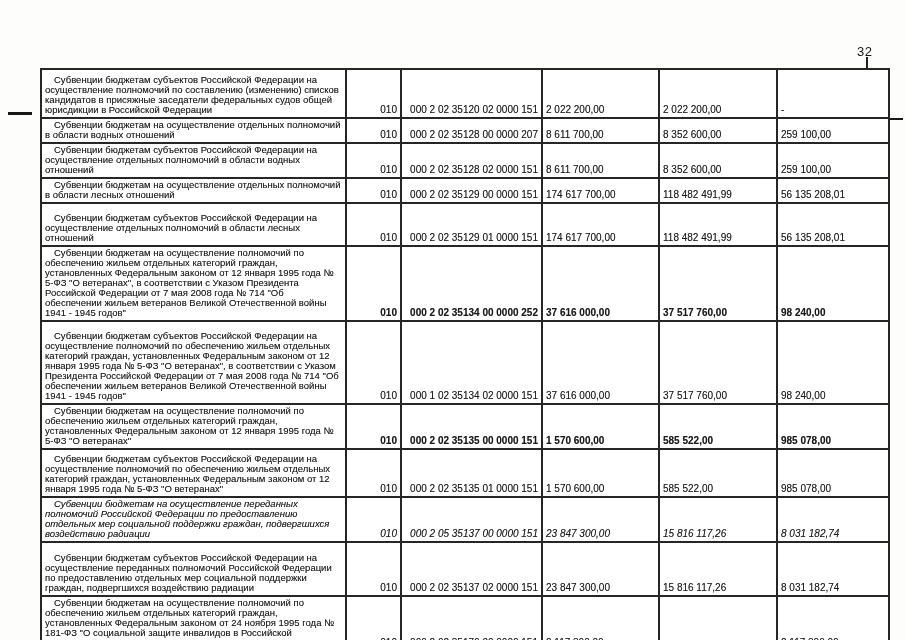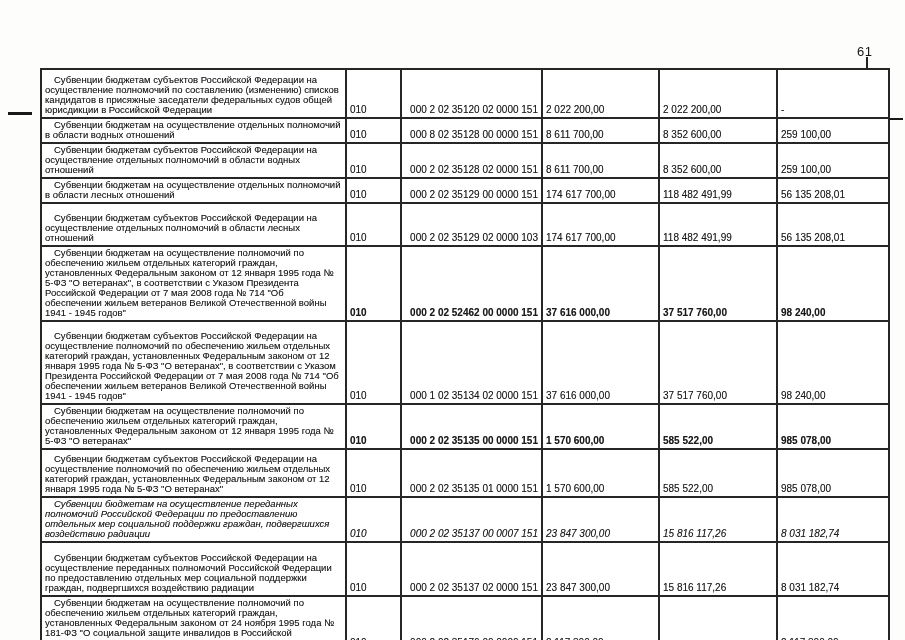--- a/index.html
+++ b/index.html
@@ -36,21 +36,21 @@
     overflow:hidden;
     text-shadow:0 0 0.5px rgba(30,30,30,0.45);
   }
   td.desc{
     vertical-align:middle;
     font-size:9.5px;line-height:10px;
     padding:2px 5px 2px 5px;
     text-indent:9px;
     text-align:left;
   }
-  td.ch{ text-align:left;font-size:10px; }
+  td.ch{ text-align:right;font-size:10px; }
   td.code{ text-align:right;font-size:10px;white-space:nowrap; }
   td.num{ font-size:10px;white-space:nowrap;padding-right:4px; }
   
   tr:nth-child(1){height:49px;}
   tr:nth-child(2){height:21px;}
   tr:nth-child(3){height:34px;}
   tr:nth-child(4){height:25px;}
   tr:nth-child(5){height:43px;}
   tr:nth-child(6){height:70px;}
   tr:nth-child(7){height:83px;}
@@ -61,21 +61,21 @@
   tr:nth-child(12){height:50px;}
   
   tr:nth-child(6) .ch, tr:nth-child(6) .code, tr:nth-child(6) .num,
   tr:nth-child(8) .ch, tr:nth-child(8) .code, tr:nth-child(8) .num{
     font-weight:bold;
   }
 </style>
 </head>
 <body>
 
-<div class="page-number">61</div>
+<div class="page-number">32</div>
 <div class="tick-mark"></div>
 <div class="dash-left"></div>
 <div class="dash-right"></div>
 
 <div class="table-wrap">
   <table class="report">
     <colgroup>
       <col style="width:305px">
         <col style="width:55px">
         <col style="width:141px">
@@ -88,21 +88,21 @@
         <td class="desc">Субвенции бюджетам субъектов Российской Федерации на осуществление полномочий по составлению (изменению) списков кандидатов в присяжные заседатели федеральных судов общей юрисдикции в Российской Федерации</td>
         <td class="ch">010</td>
         <td class="code">000 2 02 35120 02 0000 151</td>
         <td class="num">2 022 200,00</td>
         <td class="num">2 022 200,00</td>
         <td class="num">-</td>
       </tr>
       <tr>
         <td class="desc">Субвенции бюджетам на осуществление отдельных полномочий в области водных отношений</td>
         <td class="ch">010</td>
-        <td class="code">000 8 02 35128 00 0000 151</td>
+        <td class="code">000 2 02 35128 00 0000 207</td>
         <td class="num">8 611 700,00</td>
         <td class="num">8 352 600,00</td>
         <td class="num">259 100,00</td>
       </tr>
       <tr>
         <td class="desc">Субвенции бюджетам субъектов Российской Федерации на осуществление отдельных полномочий в области водных отношений</td>
         <td class="ch">010</td>
         <td class="code">000 2 02 35128 02 0000 151</td>
         <td class="num">8 611 700,00</td>
         <td class="num">8 352 600,00</td>
@@ -112,29 +112,29 @@
         <td class="desc">Субвенции бюджетам на осуществление отдельных полномочий в области лесных отношений</td>
         <td class="ch">010</td>
         <td class="code">000 2 02 35129 00 0000 151</td>
         <td class="num">174 617 700,00</td>
         <td class="num">118 482 491,99</td>
         <td class="num">56 135 208,01</td>
       </tr>
       <tr>
         <td class="desc">Субвенции бюджетам субъектов Российской Федерации на осуществление отдельных полномочий в области лесных отношений</td>
         <td class="ch">010</td>
-        <td class="code">000 2 02 35129 02 0000 103</td>
+        <td class="code">000 2 02 35129 01 0000 151</td>
         <td class="num">174 617 700,00</td>
         <td class="num">118 482 491,99</td>
         <td class="num">56 135 208,01</td>
       </tr>
       <tr>
         <td class="desc">Субвенции бюджетам на осуществление полномочий по обеспечению жильем отдельных категорий граждан, установленных Федеральным законом от 12 января 1995 года № 5-ФЗ "О ветеранах", в соответствии с Указом Президента Российской Федерации от 7 мая 2008 года № 714 "Об обеспечении жильем ветеранов Великой Отечественной войны 1941 - 1945 годов"</td>
         <td class="ch">010</td>
-        <td class="code">000 2 02 52462 00 0000 151</td>
+        <td class="code">000 2 02 35134 00 0000 252</td>
         <td class="num">37 616 000,00</td>
         <td class="num">37 517 760,00</td>
         <td class="num">98 240,00</td>
       </tr>
       <tr>
         <td class="desc">Субвенции бюджетам субъектов Российской Федерации на осуществление полномочий по обеспечению жильем отдельных категорий граждан, установленных Федеральным законом от 12 января 1995 года № 5-ФЗ "О ветеранах", в соответствии с Указом Президента Российской Федерации от 7 мая 2008 года № 714 "Об обеспечении жильем ветеранов Великой Отечественной войны 1941 - 1945 годов"</td>
         <td class="ch">010</td>
         <td class="code">000 1 02 35134 02 0000 151</td>
         <td class="num">37 616 000,00</td>
         <td class="num">37 517 760,00</td>
@@ -152,21 +152,21 @@
         <td class="desc">Субвенции бюджетам субъектов Российской Федерации на осуществление полномочий по обеспечению жильем отдельных категорий граждан, установленных Федеральным законом от 12 января 1995 года № 5-ФЗ "О ветеранах"</td>
         <td class="ch">010</td>
         <td class="code">000 2 02 35135 01 0000 151</td>
         <td class="num">1 570 600,00</td>
         <td class="num">585 522,00</td>
         <td class="num">985 078,00</td>
       </tr>
       <tr>
         <td class="desc">Субвенции бюджетам на осуществление переданных полномочий Российской Федерации по предоставлению отдельных мер социальной поддержки граждан, подвергшихся воздействию радиации</td>
         <td class="ch">010</td>
-        <td class="code">000 2 02 35137 00 0007 151</td>
+        <td class="code">000 2 05 35137 00 0000 151</td>
         <td class="num">23 847 300,00</td>
         <td class="num">15 816 117,26</td>
         <td class="num">8 031 182,74</td>
       </tr>
       <tr>
         <td class="desc">Субвенции бюджетам субъектов Российской Федерации на осуществление переданных полномочий Российской Федерации по предоставлению отдельных мер социальной поддержки граждан, подвергшихся воздействию радиации</td>
         <td class="ch">010</td>
         <td class="code">000 2 02 35137 02 0000 151</td>
         <td class="num">23 847 300,00</td>
         <td class="num">15 816 117,26</td>

